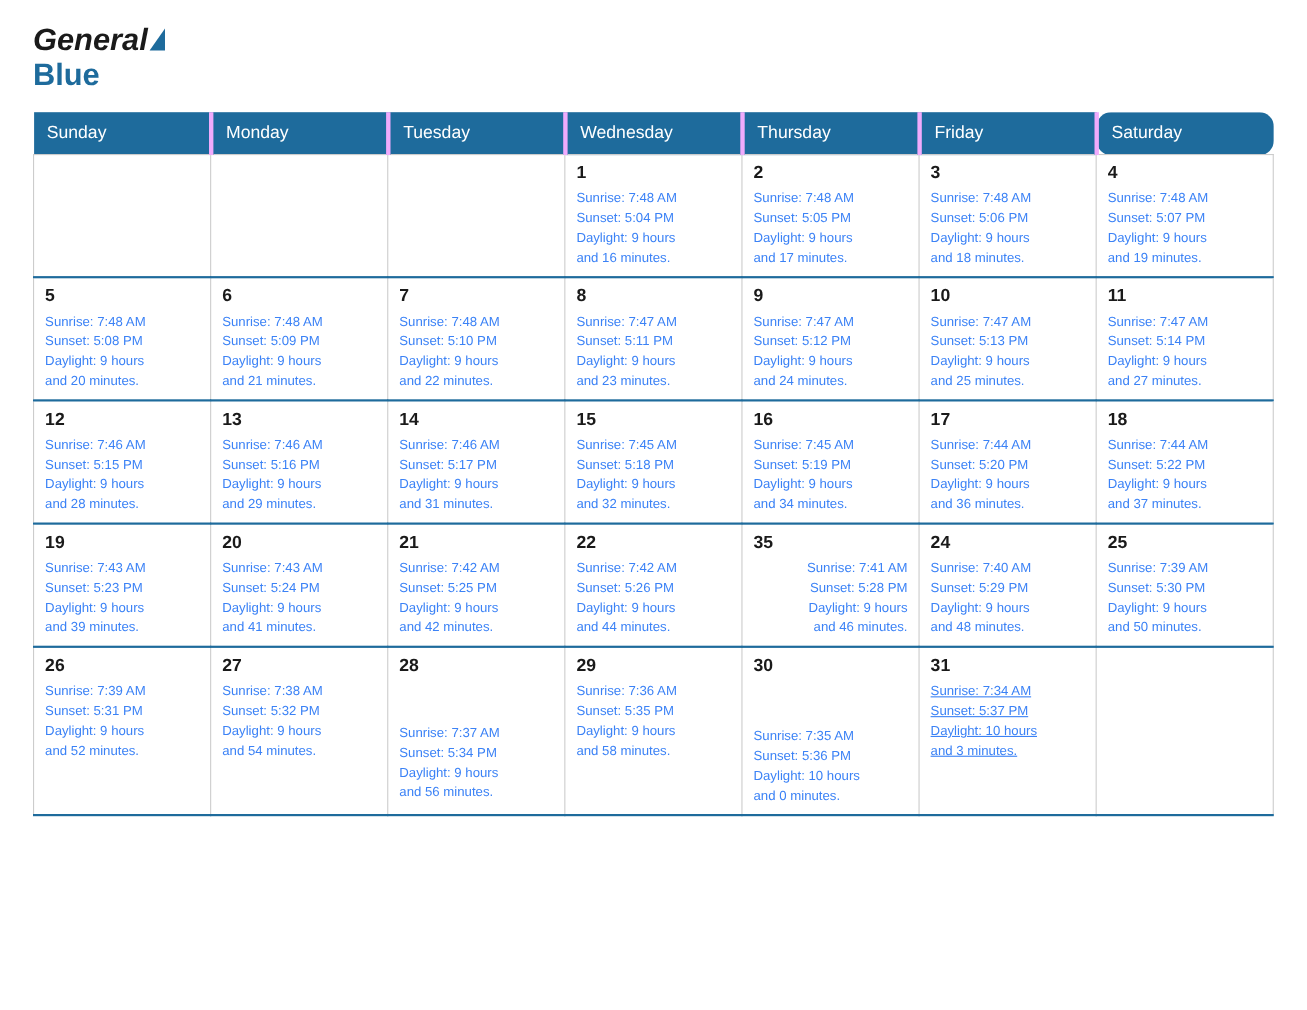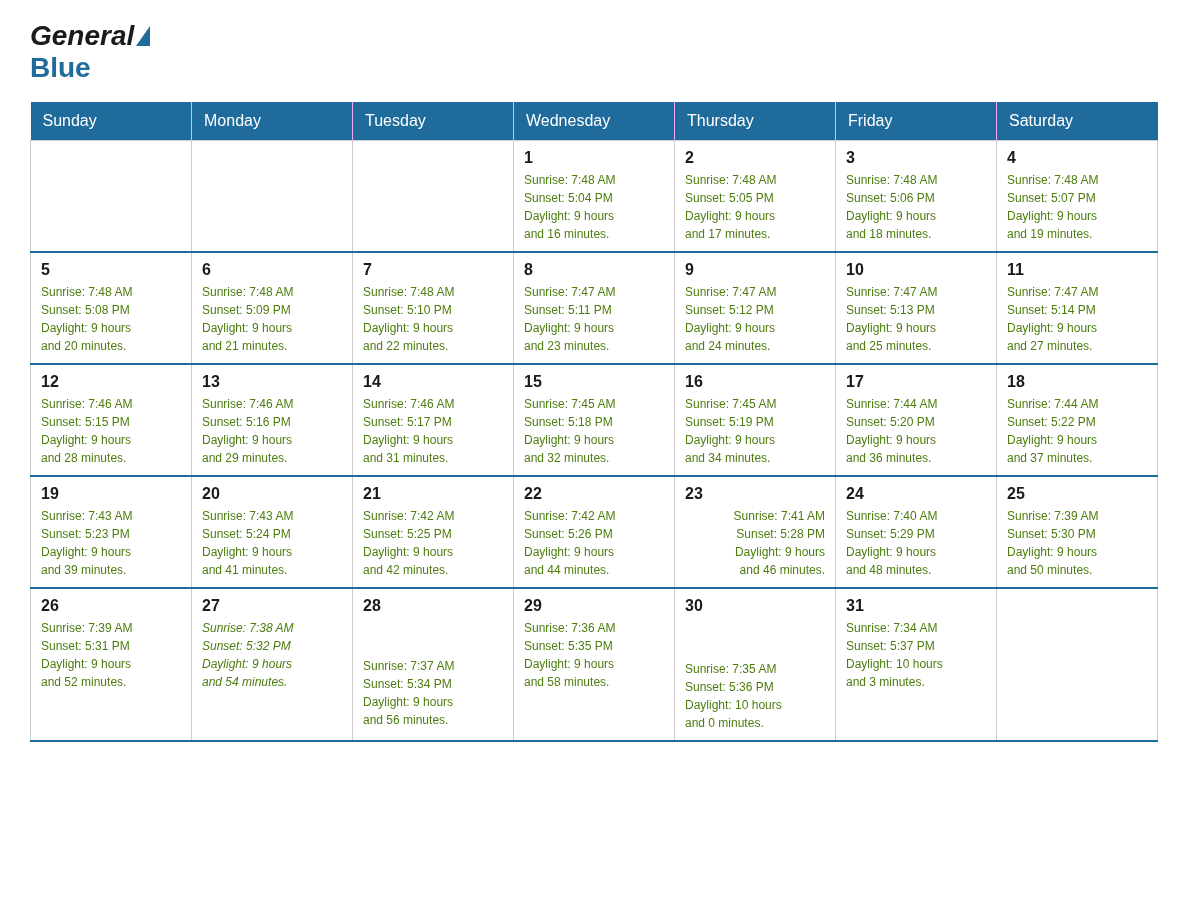--- a/index.html
+++ b/index.html
@@ -65,41 +65,42 @@
     }
     thead tr {
       background-color: #1e6b9c;
     }
     thead th {
       color: #fff;
       font-size: 16px;
       font-weight: normal;
       padding: 10px 12px;
       text-align: left;
-      border-right: 1px solid #f0abfc;
+      border-right: 4px solid #f0abfc;
     }
     thead th:last-child {
       border-right: none;
+      border-radius: 13px;
     }
     tbody td {
       border: 1px solid #ccc;
       vertical-align: top;
       padding: 8px 10px;
       width: 14.28%;
       height: 100px;
     }
     .day-number {
       font-size: 16px;
       font-weight: bold;
       color: #1a1a1a;
       margin-bottom: 4px;
     }
     .day-info {
       font-size: 12px;
-      color: #4d7c0f;
+      color: #3b82f6;
       line-height: 1.5;
     }
     tbody tr {
       border-bottom: 2px solid #1e6b9c;
     }
     .empty-cell {
       background: #fff;
     }
   </style>
 </head>
@@ -292,21 +293,21 @@
 and 42 minutes.</div>
         </td>
         <td>
           <div class="day-number">22</div>
           <div class="day-info" style="white-space: pre-line;">Sunrise: 7:42 AM
 Sunset: 5:26 PM
 Daylight: 9 hours
 and 44 minutes.</div>
         </td>
         <td>
-          <div class="day-number">23</div>
+          <div class="day-number">35</div>
           <div class="day-info" style="white-space: pre-line; text-align: right;">Sunrise: 7:41 AM
 Sunset: 5:28 PM
 Daylight: 9 hours
 and 46 minutes.</div>
         </td>
         <td>
           <div class="day-number">24</div>
           <div class="day-info" style="white-space: pre-line;">Sunrise: 7:40 AM
 Sunset: 5:29 PM
 Daylight: 9 hours
@@ -323,21 +324,21 @@
       <tr>
         <td>
           <div class="day-number">26</div>
           <div class="day-info" style="white-space: pre-line;">Sunrise: 7:39 AM
 Sunset: 5:31 PM
 Daylight: 9 hours
 and 52 minutes.</div>
         </td>
         <td>
           <div class="day-number">27</div>
-          <div class="day-info" style="white-space: pre-line; font-style: italic;">Sunrise: 7:38 AM
+          <div class="day-info" style="white-space: pre-line;">Sunrise: 7:38 AM
 Sunset: 5:32 PM
 Daylight: 9 hours
 and 54 minutes.</div>
         </td>
         <td>
           <div class="day-number">28</div>
           <div class="day-info" style="white-space: pre-line; margin-top: 42px;">Sunrise: 7:37 AM
 Sunset: 5:34 PM
 Daylight: 9 hours
 and 56 minutes.</div>
@@ -351,21 +352,21 @@
         </td>
         <td>
           <div class="day-number">30</div>
           <div class="day-info" style="white-space: pre-line; margin-top: 45px;">Sunrise: 7:35 AM
 Sunset: 5:36 PM
 Daylight: 10 hours
 and 0 minutes.</div>
         </td>
         <td>
           <div class="day-number">31</div>
-          <div class="day-info" style="white-space: pre-line;">Sunrise: 7:34 AM
+          <div class="day-info" style="white-space: pre-line; text-decoration: underline;">Sunrise: 7:34 AM
 Sunset: 5:37 PM
 Daylight: 10 hours
 and 3 minutes.</div>
         </td>
         <td class="empty-cell"></td>
       </tr>
     </tbody>
 </table>
 
 </body></html>

